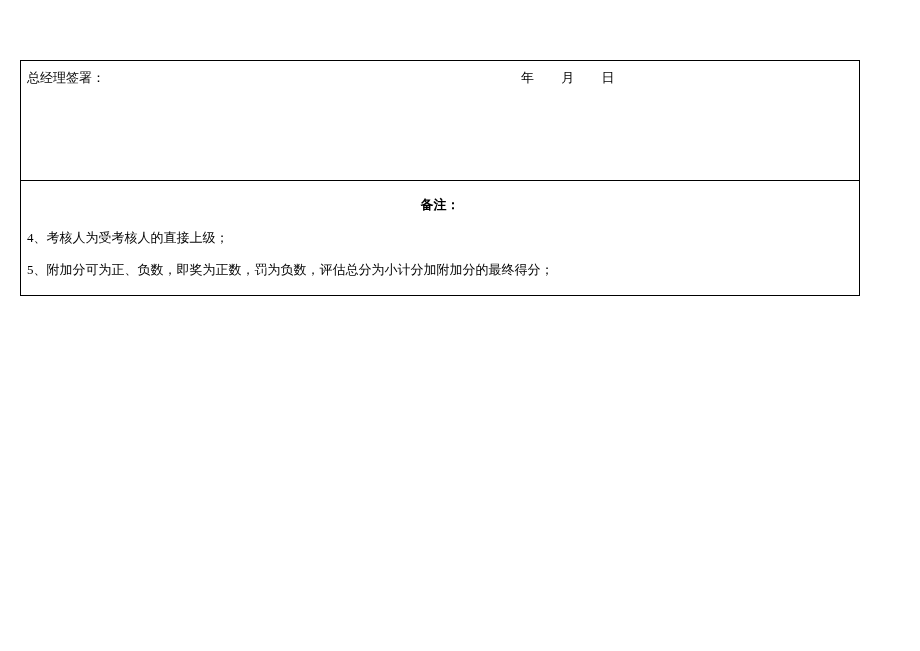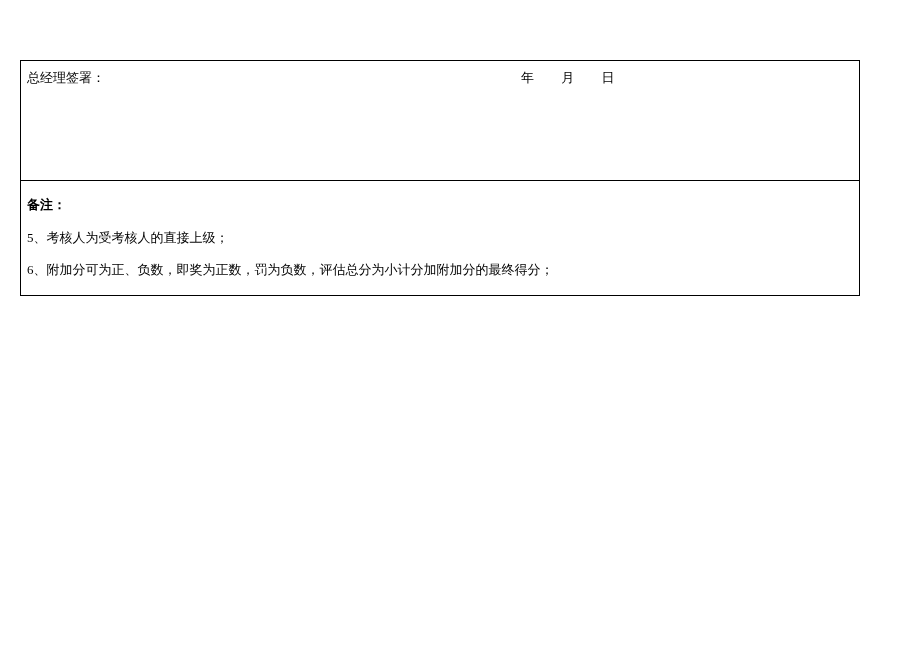--- a/index.html
+++ b/index.html
@@ -44,20 +44,21 @@
       margin: 0 10px;
     }
     .row2 {
       height: auto;
     }
     .row2 .cell-inner {
       line-height: 2.5;
     }
     .bold {
       font-weight: bold;
+      text-align: center;
     }
     .row3 {
       height: 60px;
     }
     .row3 .cell-inner {
       position: relative;
       height: 100%;
     }
     .date-line2 {
       position: absolute;
@@ -83,19 +84,19 @@
           <span>月</span>
           <span>日</span>
         </div>
       </div>
     </td>
   </tr>
   <tr>
     <td class="row2">
       <div class="cell-inner">
         <div class="bold">备注：</div>
-        <div>5、考核人为受考核人的直接上级；</div>
-        <div>6、附加分可为正、负数，即奖为正数，罚为负数，评估总分为小计分加附加分的最终得分；</div>
+        <div>4、考核人为受考核人的直接上级；</div>
+        <div>5、附加分可为正、负数，即奖为正数，罚为负数，评估总分为小计分加附加分的最终得分；</div>
       </div>
     </td>
   </tr>
 </tbody>
   </table>
 
 </body></html>

